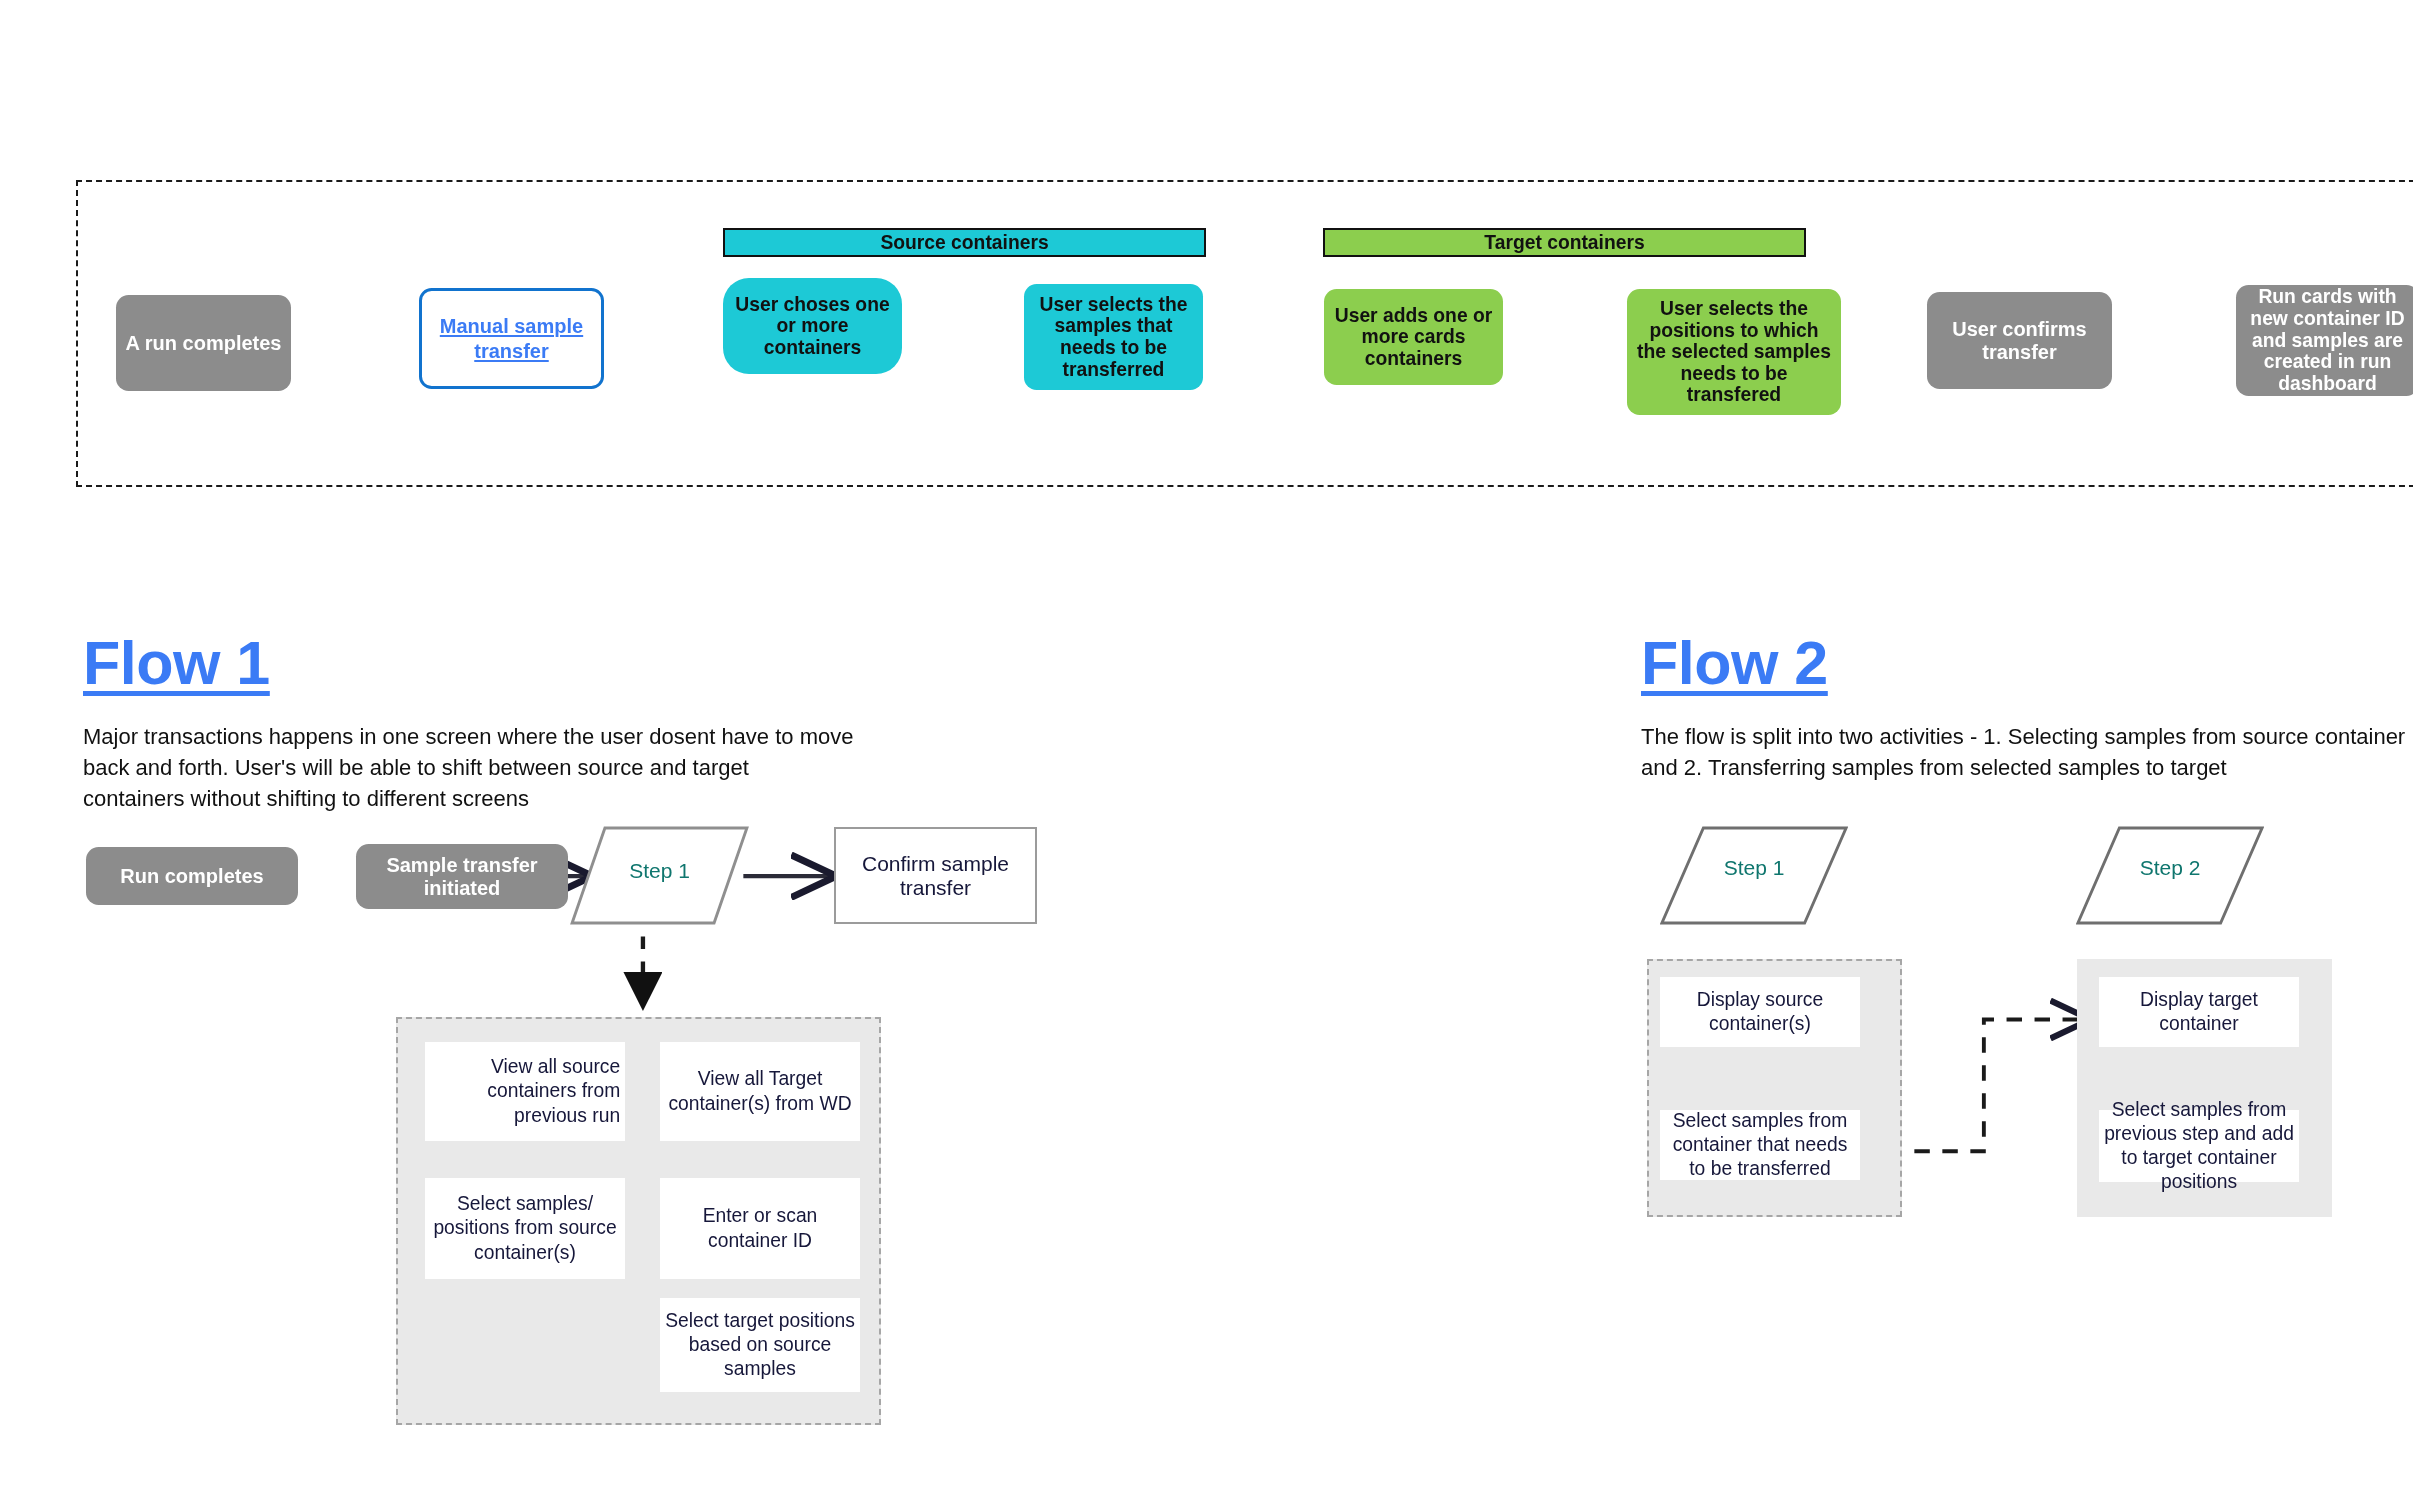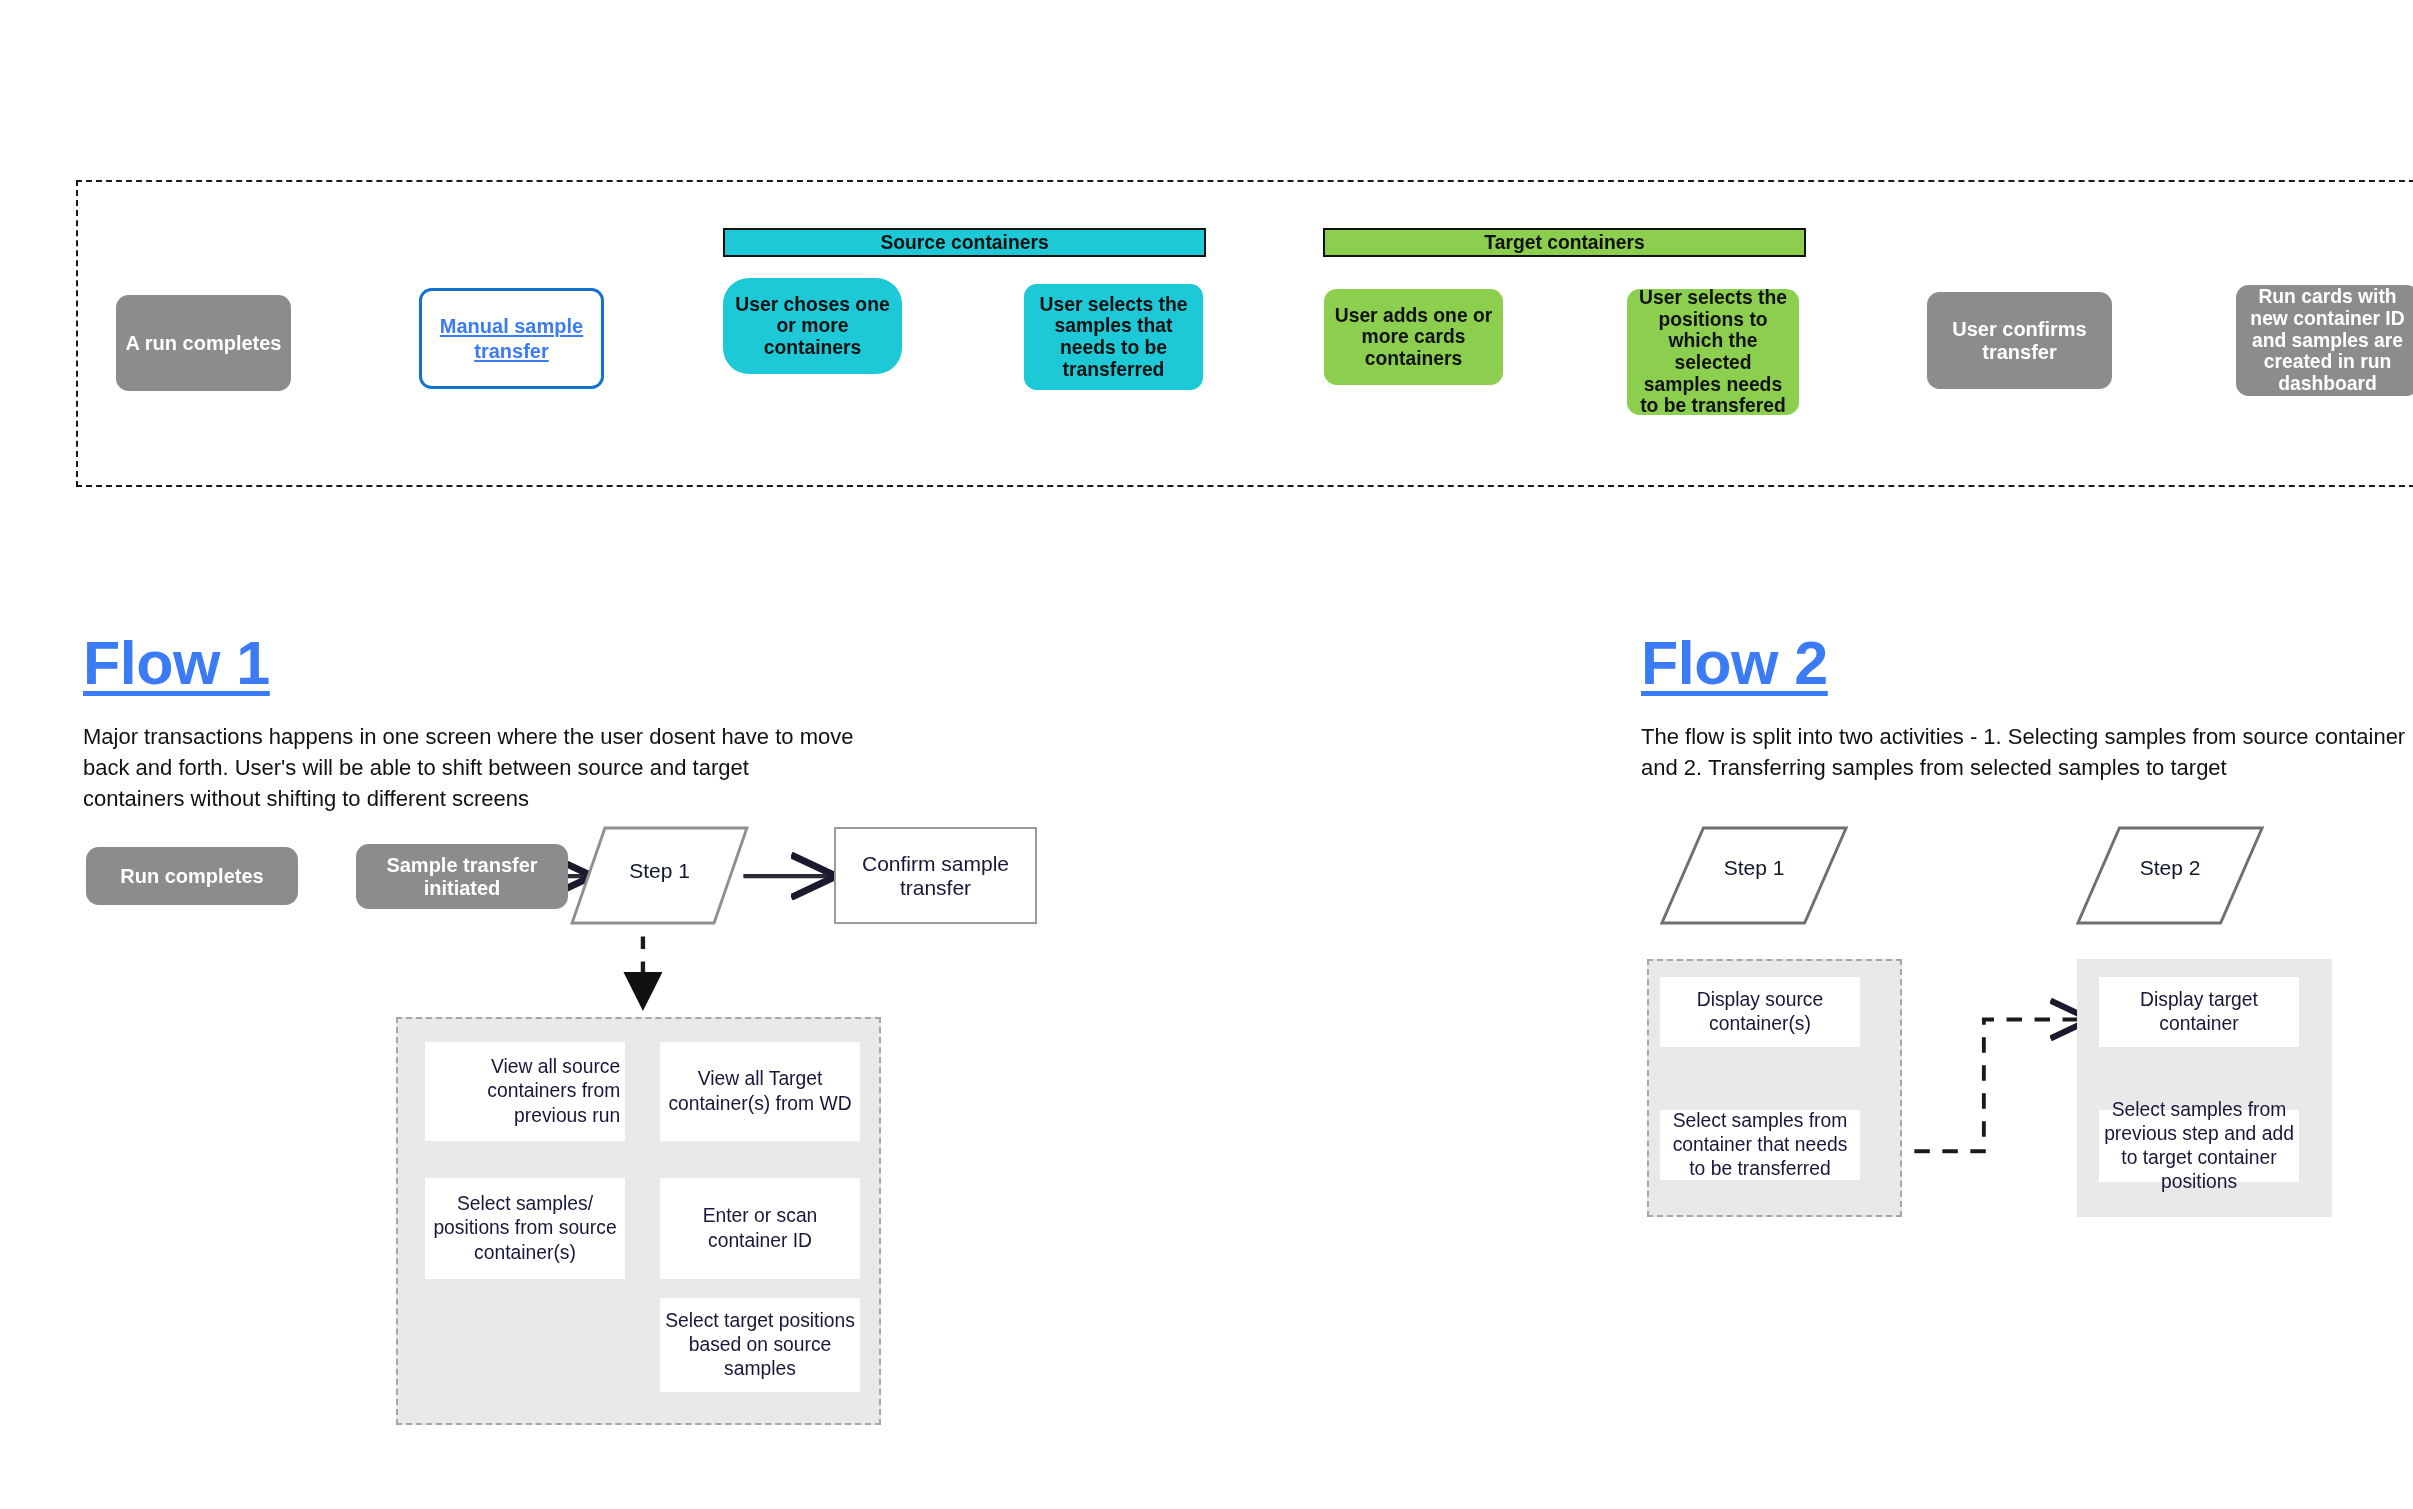--- a/index.html
+++ b/index.html
@@ -103,21 +103,21 @@
     border: 2.4px solid #9b9b9b;
     color: #16173a;
     font-size: 21px;
   }
 
   .parallelogram-wrap { position: absolute; }
   .parallelogram-wrap svg { position: absolute; left: 0; top: 0; }
   .parallelogram-label {
     position: absolute; left: 0; top: 0; width: 100%;
     text-align: center;
-    color: #0f172a;
+    color: #0f766e;
     font-size: 21px;
   }
 
   .gray-panel {
     background: #e9e9e9;
   }
   .gray-panel.dashed {
     border: 2.4px dashed #a6a6a6;
   }
 
@@ -193,21 +193,21 @@
   </div>
 
   <div class="abs cyan-pill node" style="left:1024px; top:284px; width:179px; height:106px; font-size:19.3px; padding:0 6.8px;">
     <span>User selects the samples that needs to be transferred</span>
   </div>
 
   <div class="abs green-pill node" style="left:1324px; top:289px; width:179px; height:96px; font-size:19.3px; padding:0 7.7px;">
     <span>User adds one or more cards containers</span>
   </div>
 
-  <div class="abs green-pill node" style="left:1627px; top:289px; width:172px; height:126px; font-size:19.3px; padding:0 6.8px;">
+  <div class="abs green-pill node" style="left:1627px; top:289px; width:214px; height:126px; font-size:19.3px; padding:0 6.8px;">
     <span>User selects the positions to which the selected samples needs to be transfered</span>
   </div>
 
   <div class="abs gray-pill node" style="left:1927px; top:292px; width:185px; height:97px; font-size:20px;">
     <span>User confirms transfer</span>
   </div>
 
   <div class="abs gray-pill node" style="left:2236px; top:285px; width:183px; height:111px; font-size:19.3px; padding:0 6.8px;">
     <span>Run cards with new container ID and samples are created in run dashboard</span>
   </div>

